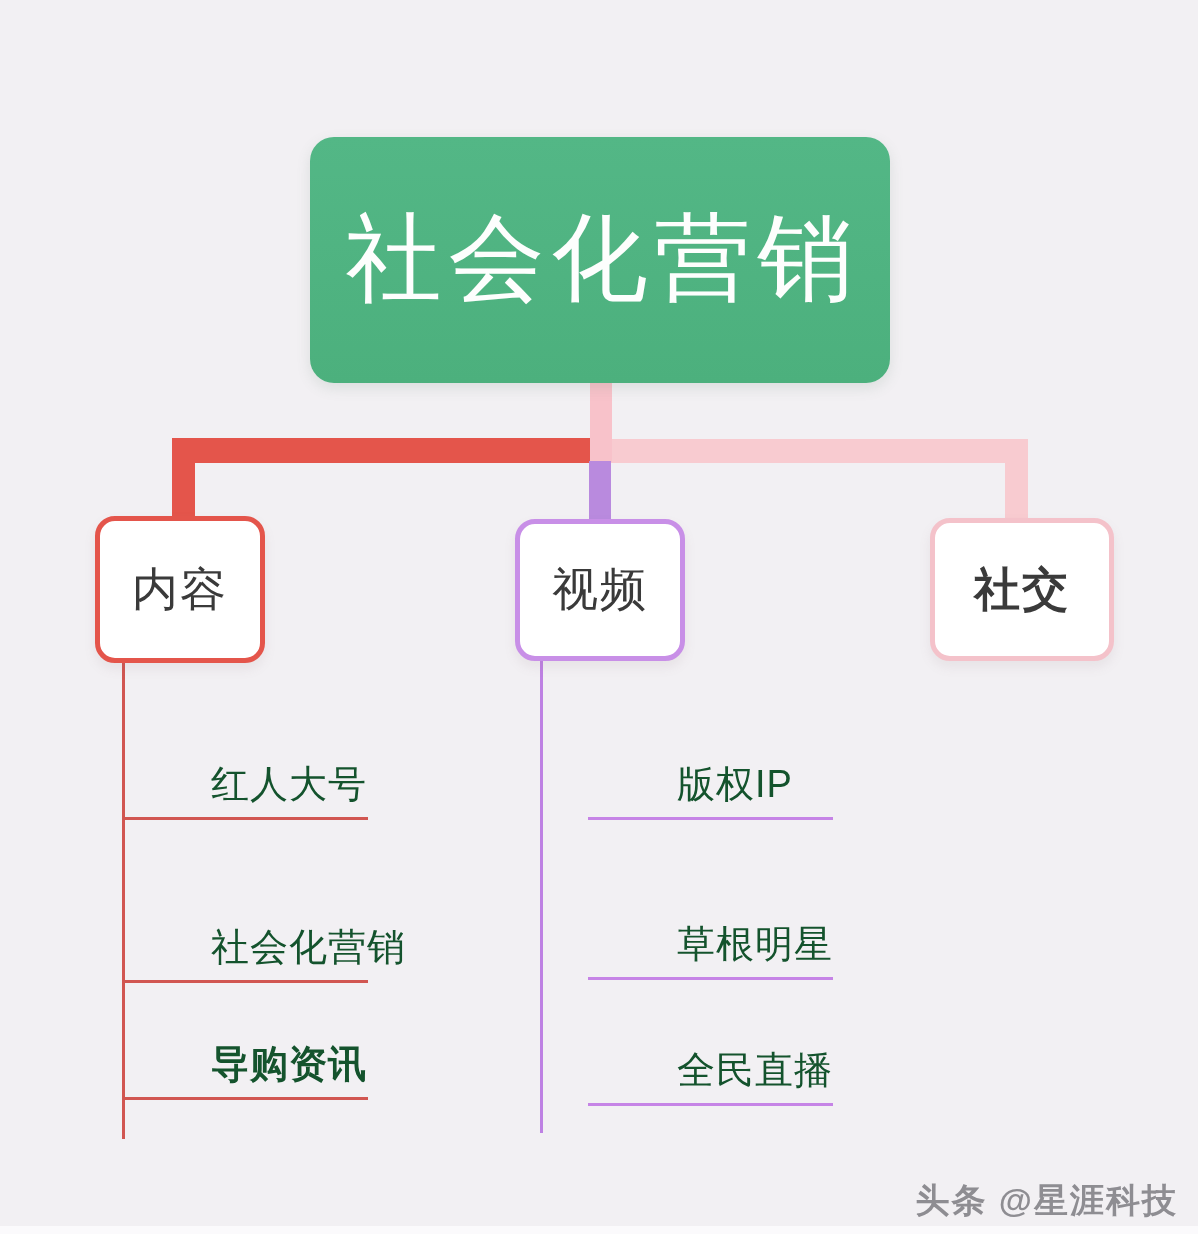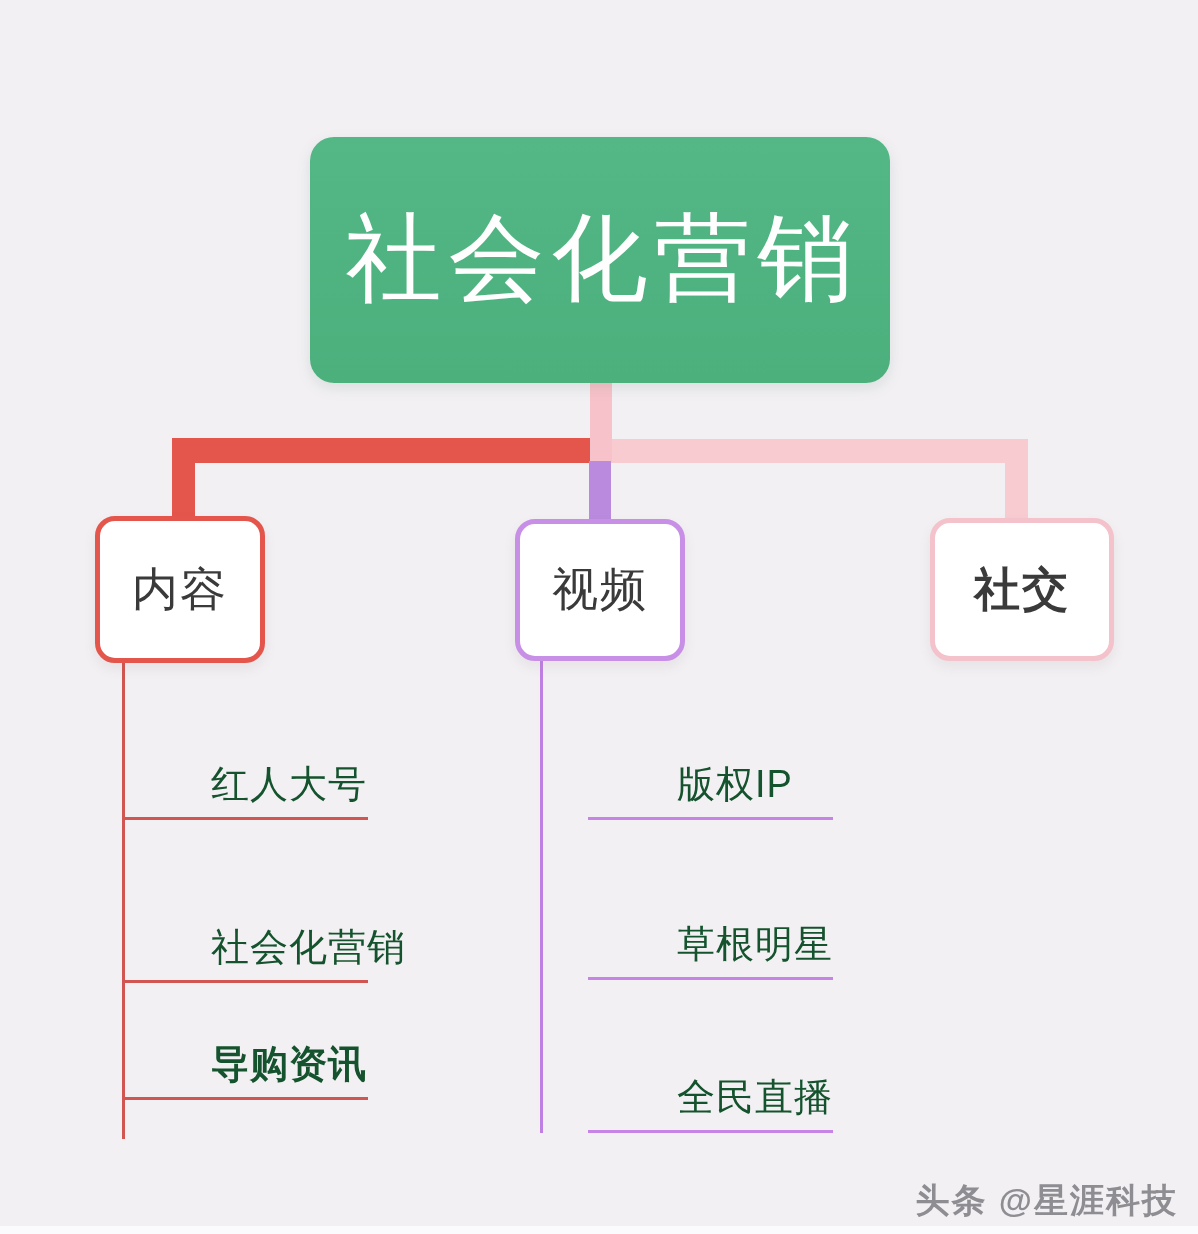--- a/index.html
+++ b/index.html
@@ -79,21 +79,21 @@
   .leaf-col-left  { left: 122px; }
   .leaf-col-right { left: 540px; width: 245px; padding-left: 48px; }
   .leaf-col-left  .leaf-line { background: #d15651; }
   .leaf-col-right .leaf-line { background: #c684e6; }
 
   .leaf-l1 { top: 764px; }
   .leaf-l2 { top: 927px; }
   .leaf-l3 { top: 1044px; font-weight: bold; }
   .leaf-r1 { top: 764px; }
   .leaf-r2 { top: 924px; }
-  .leaf-r3 { top: 1077px; text-align: center; }
+  .leaf-r3 { top: 1050px; text-align: center; }
 
   
   .watermark {
     position: absolute;
     right: 20px; top: 1178px;
     font-size: 34px;
     font-weight: bold;
     color: #8e8d92;
     letter-spacing: 2px;
     white-space: nowrap;

